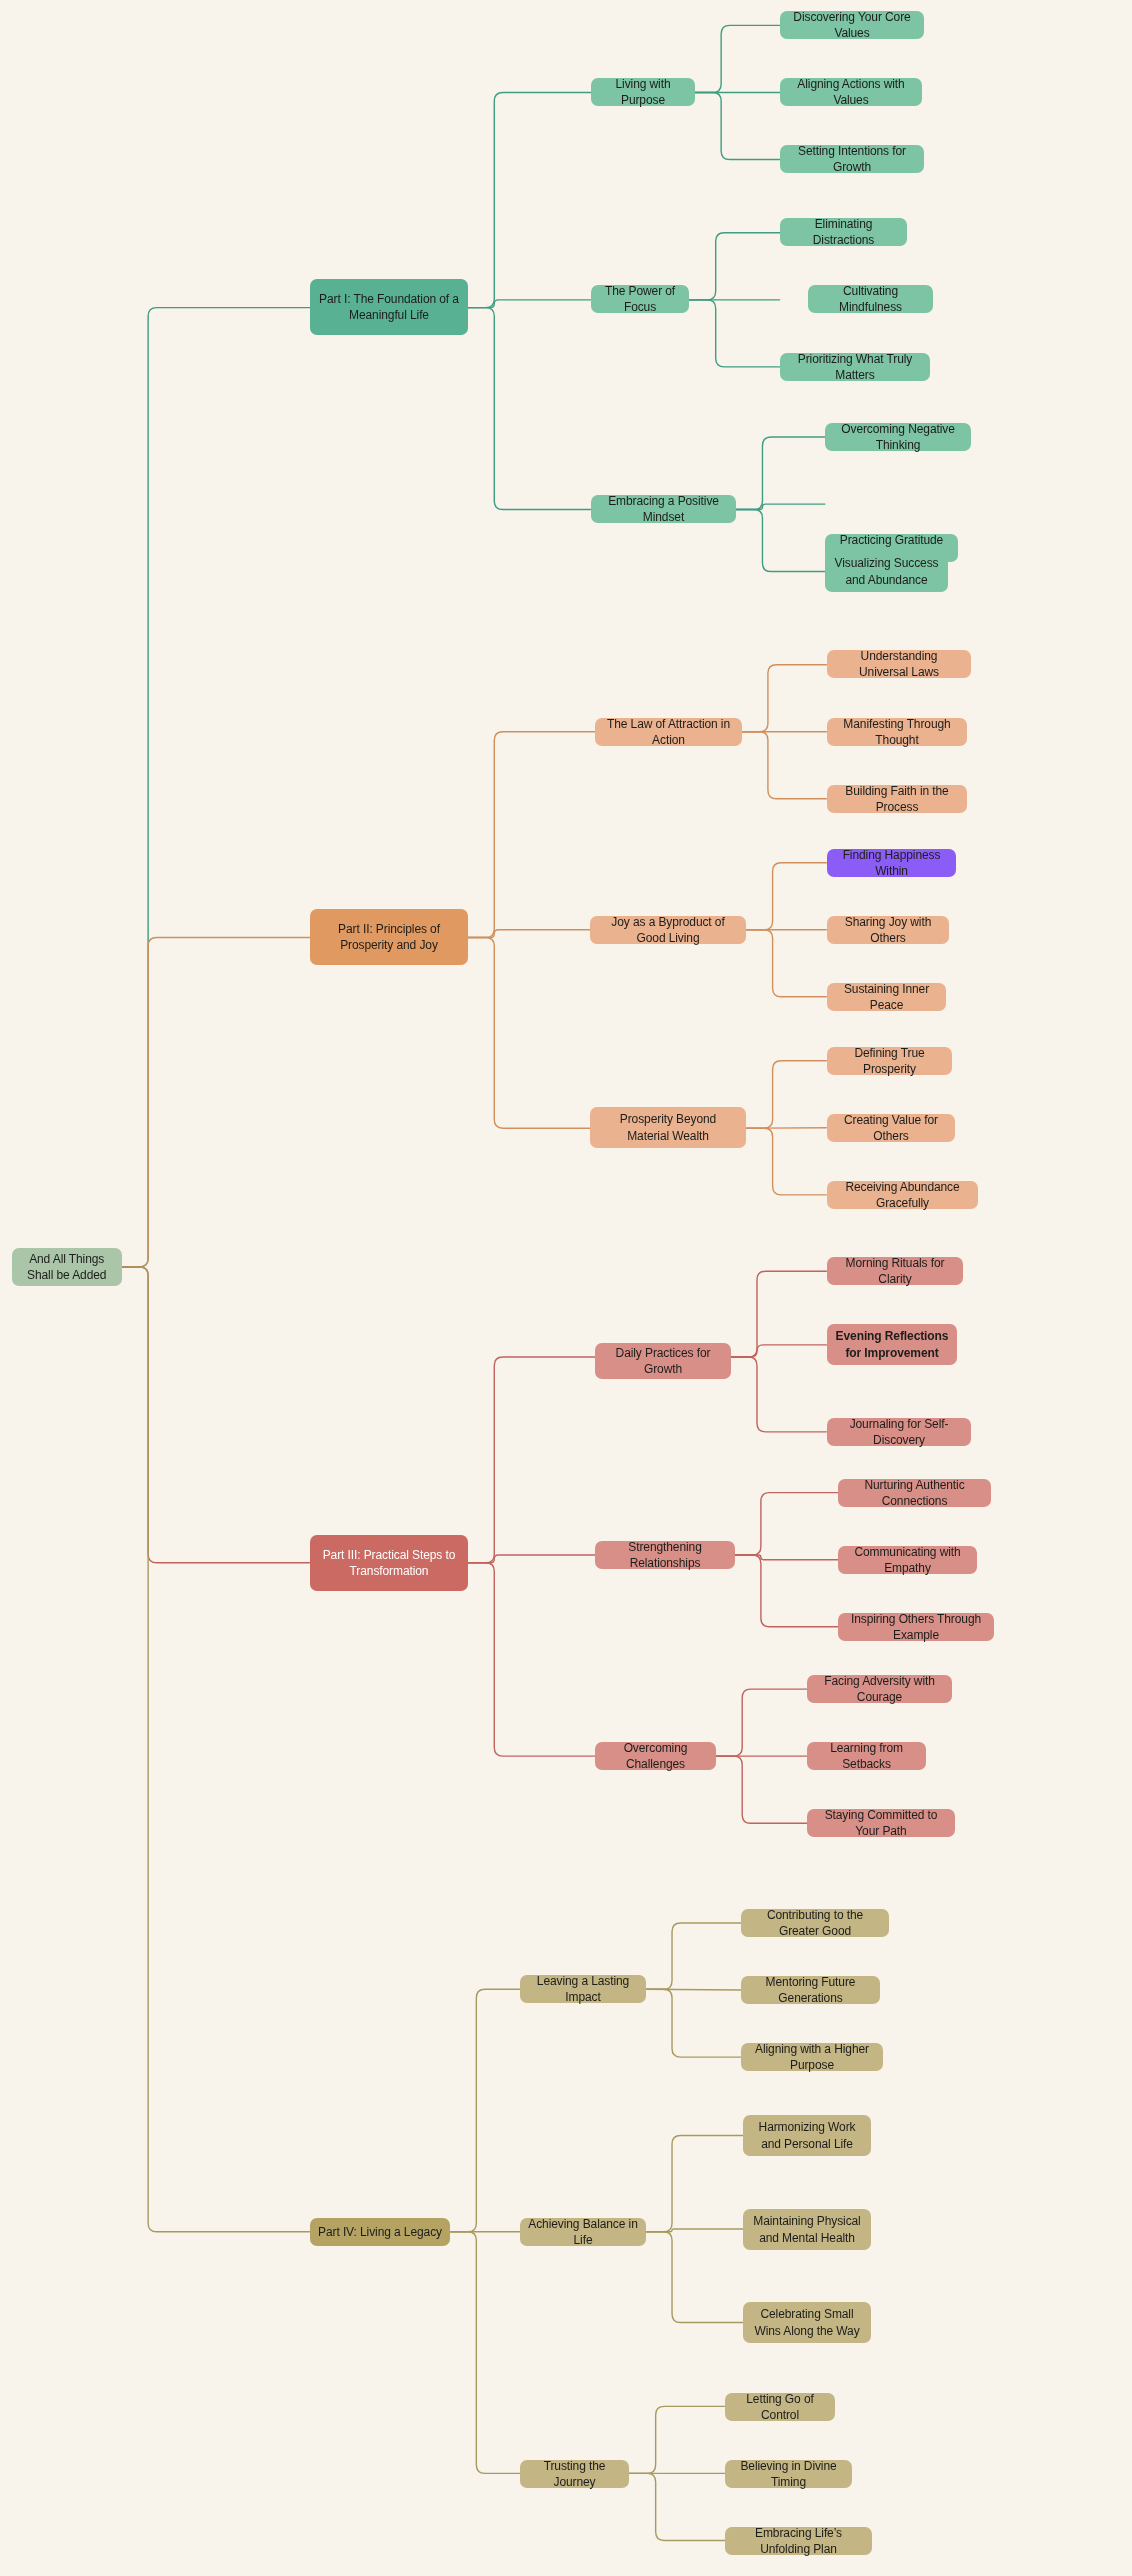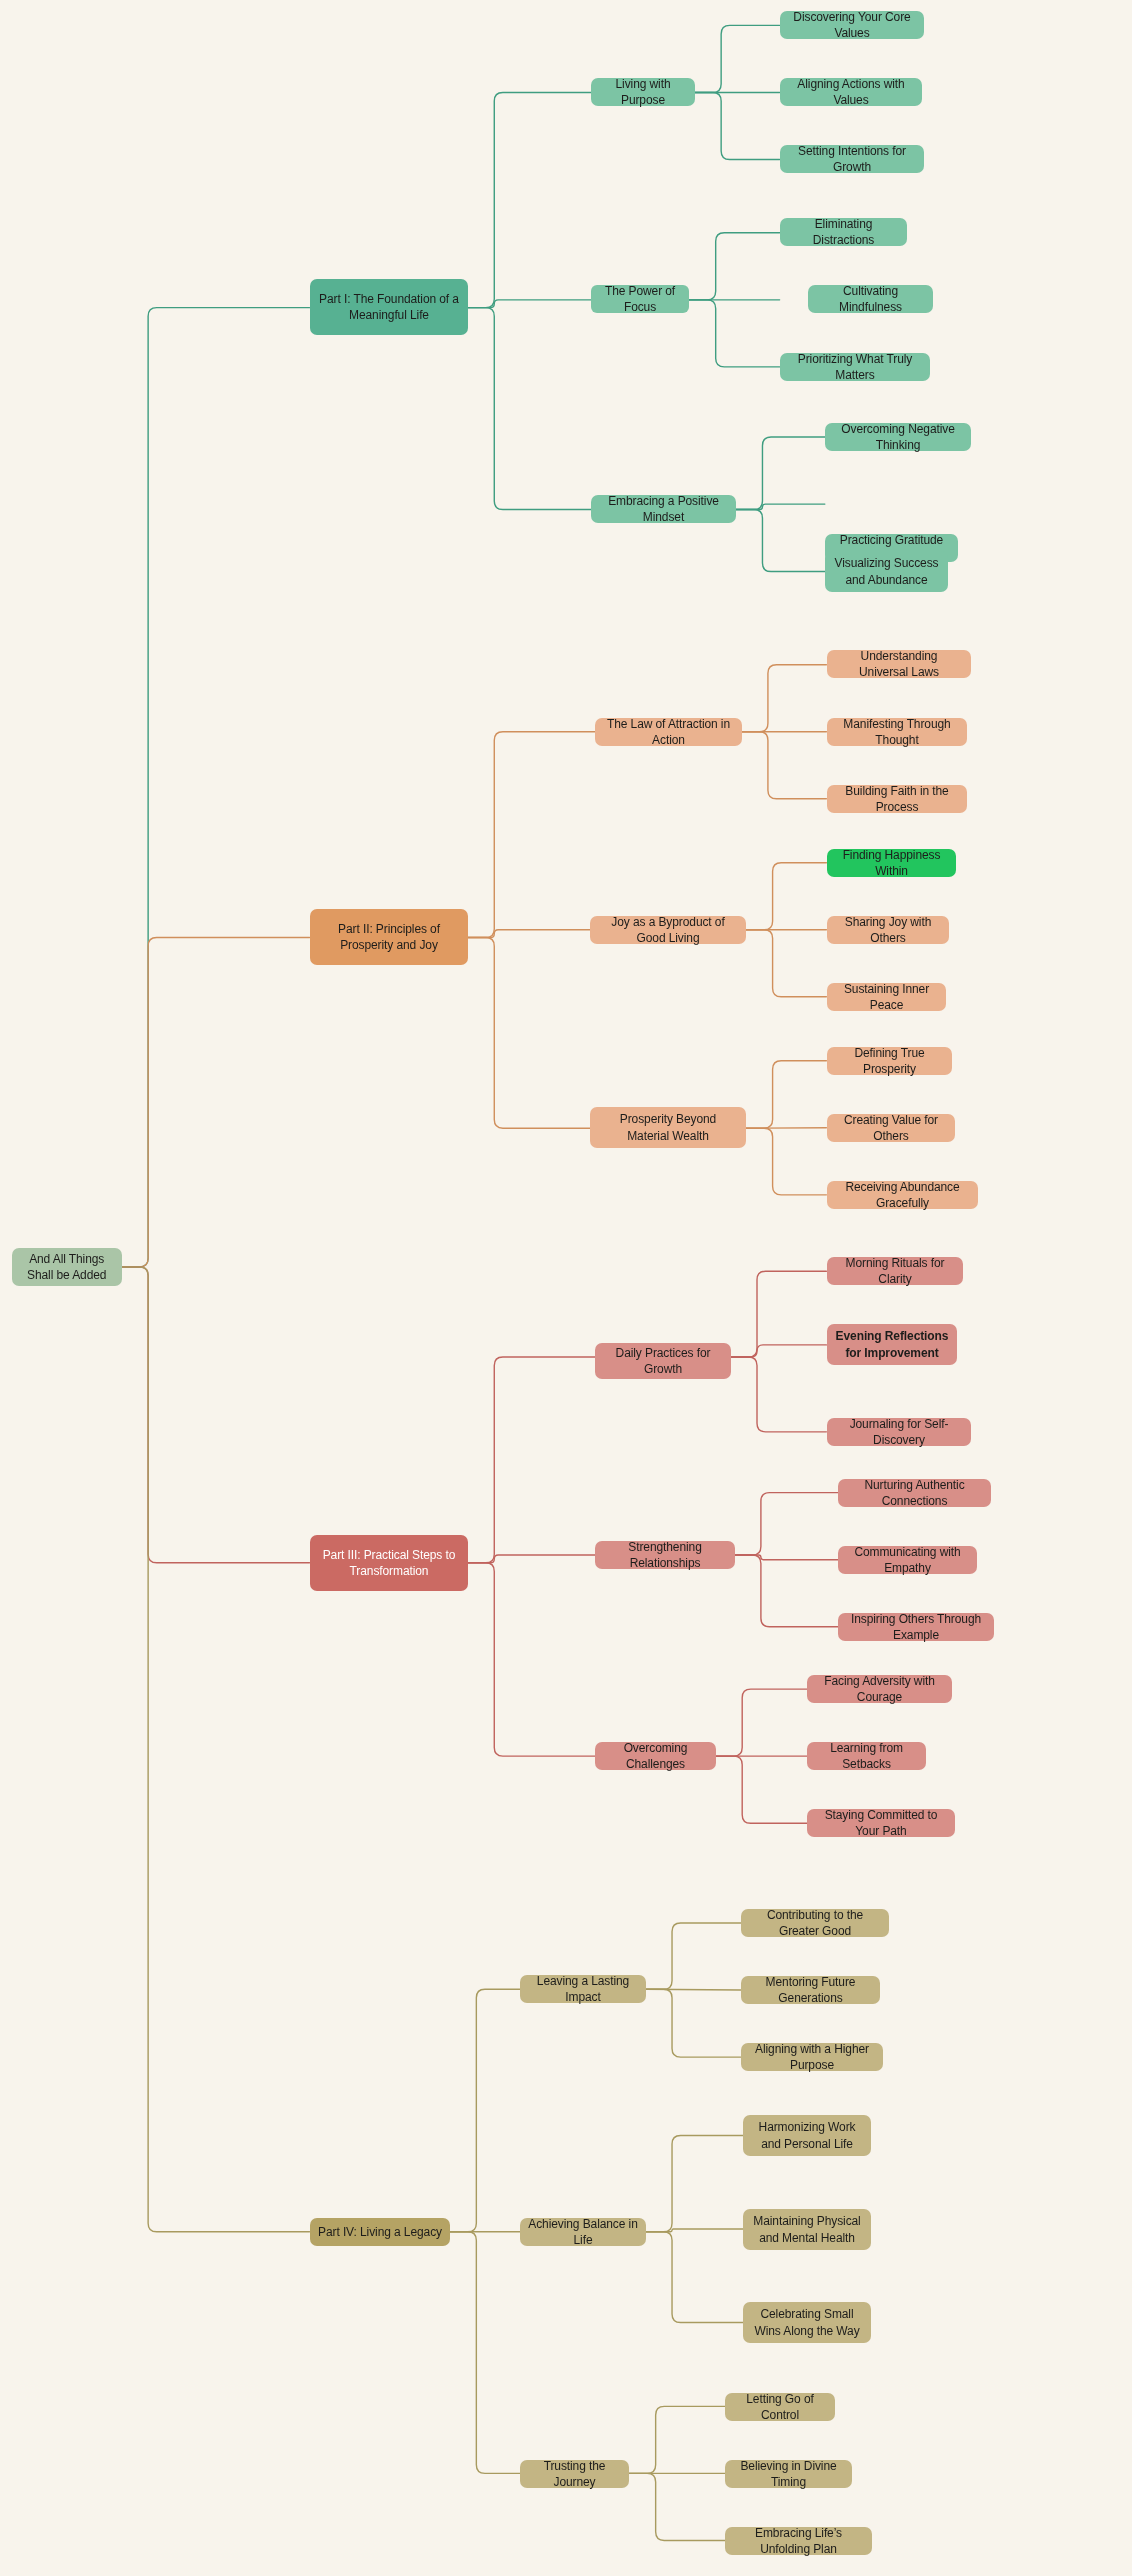--- a/index.html
+++ b/index.html
@@ -107,39 +107,39 @@
 
   <div class="node root" style="left:11.7px;top:1248px;width:110px;height:38px;background:#aac5a7;">And All Things Shall be Added</div>
 
   <div class="node level1" style="left:310px;top:279px;width:158px;height:56px;background:#57b192;">Part I: The Foundation of a Meaningful Life</div>
 
   <div class="node" style="left:591px;top:78px;width:104px;height:28px;background:#7cc4a4;">Living with Purpose</div>
   <div class="node" style="left:780px;top:11px;width:144px;height:28px;background:#7cc4a4;">Discovering Your Core Values</div>
   <div class="node" style="left:780px;top:78px;width:142px;height:28px;background:#7cc4a4;">Aligning Actions with Values</div>
   <div class="node" style="left:780px;top:145px;width:144px;height:28px;background:#7cc4a4;">Setting Intentions for Growth</div>
 
-  <div class="node" style="left:591px;top:285px;width:98px;height:28px;background:#7cc4a4;border-radius:6px;">The Power of Focus</div>
+  <div class="node" style="left:591px;top:285px;width:98px;height:28px;background:#7cc4a4;">The Power of Focus</div>
   <div class="node" style="left:780px;top:218px;width:127px;height:28px;background:#7cc4a4;">Eliminating Distractions</div>
   <div class="node" style="left:780px;top:285px;width:125px;height:28px;background:#7cc4a4;margin-left:28px;">Cultivating Mindfulness</div>
   <div class="node" style="left:780px;top:353px;width:150px;height:28px;background:#7cc4a4;">Prioritizing What Truly Matters</div>
 
   <div class="node" style="left:591px;top:495px;width:145px;height:28px;background:#7cc4a4;">Embracing a Positive Mindset</div>
   <div class="node" style="left:825px;top:423px;width:146px;height:28px;background:#7cc4a4;">Overcoming Negative Thinking</div>
   <div class="node" style="left:825px;top:490px;width:133px;height:28px;background:#7cc4a4;margin-top:44px;">Practicing Gratitude Daily</div>
   <div class="node" style="left:825px;top:551px;width:123px;height:41px;background:#7cc4a4;">Visualizing Success and Abundance</div>
 
   <div class="node level1" style="left:310px;top:909px;width:158px;height:56px;background:#e09a61;">Part II: Principles of Prosperity and Joy</div>
 
   <div class="node" style="left:595px;top:718px;width:147px;height:28px;background:#eab28f;">The Law of Attraction in Action</div>
   <div class="node" style="left:827px;top:650px;width:144px;height:28px;background:#eab28f;">Understanding Universal Laws</div>
   <div class="node" style="left:827px;top:718px;width:140px;height:28px;background:#eab28f;">Manifesting Through Thought</div>
   <div class="node" style="left:827px;top:785px;width:140px;height:28px;background:#eab28f;">Building Faith in the Process</div>
 
   <div class="node" style="left:590px;top:916px;width:156px;height:28px;background:#eab28f;">Joy as a Byproduct of Good Living</div>
-  <div class="node" style="left:827px;top:849px;width:129px;height:28px;background:#22c55e;">Finding Happiness Within</div>
+  <div class="node" style="left:827px;top:849px;width:129px;height:28px;background:#8b5cf6;">Finding Happiness Within</div>
   <div class="node" style="left:827px;top:916px;width:122px;height:28px;background:#eab28f;">Sharing Joy with Others</div>
   <div class="node" style="left:827px;top:983px;width:119px;height:28px;background:#eab28f;">Sustaining Inner Peace</div>
 
   <div class="node" style="left:590px;top:1107px;width:156px;height:41px;background:#eab28f;">Prosperity Beyond Material Wealth</div>
   <div class="node" style="left:827px;top:1047px;width:125px;height:28px;background:#eab28f;">Defining True Prosperity</div>
   <div class="node" style="left:827px;top:1114px;width:128px;height:28px;background:#eab28f;">Creating Value for Others</div>
   <div class="node" style="left:827px;top:1181px;width:151px;height:28px;background:#eab28f;">Receiving Abundance Gracefully</div>
 
   <div class="node level1" style="left:310px;top:1535px;width:158px;height:56px;background:#cb6a63;color:#ffffff;">Part III: Practical Steps to Transformation</div>
 

